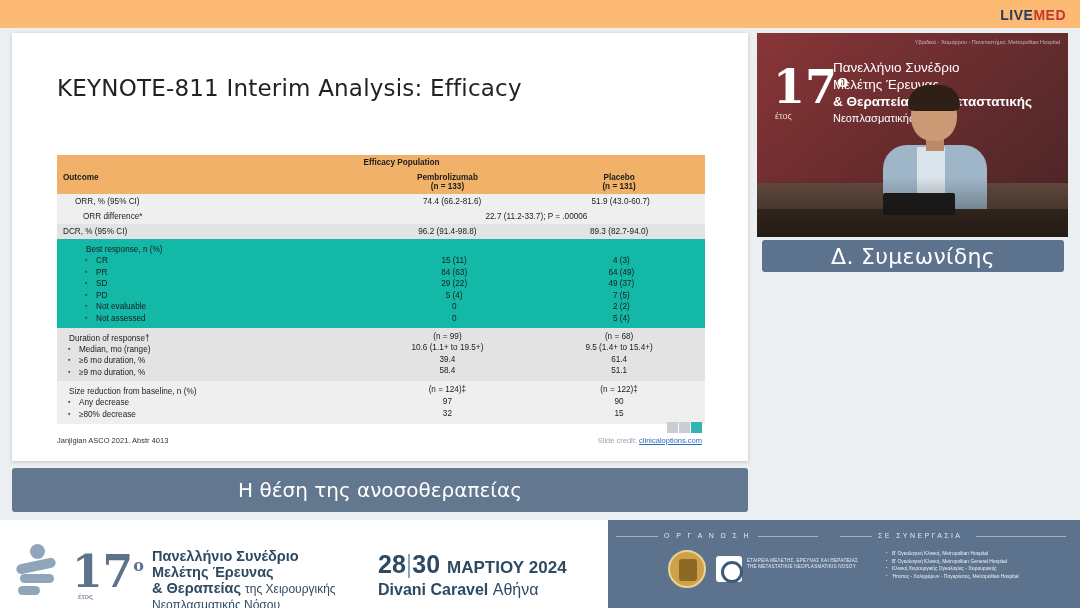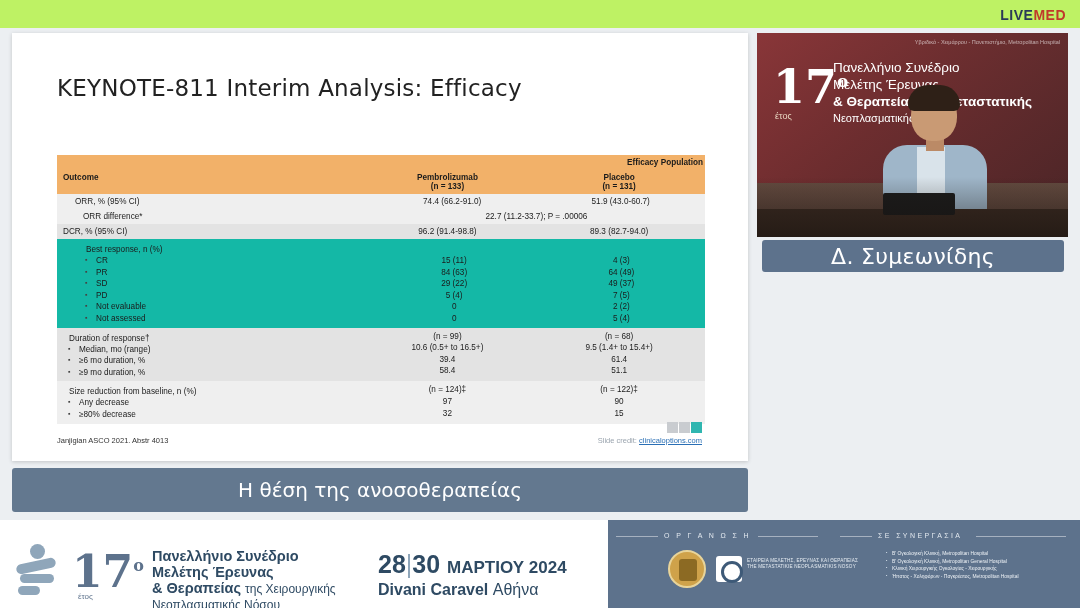--- a/index.html
+++ b/index.html
@@ -5,21 +5,21 @@
   * { box-sizing: border-box; margin: 0; padding: 0; }
   html, body {
     width: 1080px; height: 608px;
     background: #e8ecf0;
     font-family: "Liberation Sans", sans-serif;
     overflow: hidden;
   }
   .stage { position: relative; width: 1080px; height: 608px; background: #eceff2; }
 
   
-  .topbar { position: absolute; left:0; top:0; width:1080px; height:28px; background:#bef264; }
+  .topbar { position: absolute; left:0; top:0; width:1080px; height:28px; background:#fdba74; }
   .livemed { position:absolute; right:14px; top:7px; font-size:14px; font-weight:bold; letter-spacing:.5px; color:#2b3a57; }
   .livemed .red { color:#c0392b; }
 
   
   .slide {
     position:absolute; left:12px; top:33px; width:736px; height:428px;
     background:#ffffff; box-shadow:0 1px 4px rgba(0,0,0,.18);
   }
   .slide-title {
     position:absolute; left:45px; top:42px; font-size:23px; color:#222; letter-spacing:.2px;
@@ -27,21 +27,21 @@
   }
 
   
   .tbl { position:absolute; left:45px; top:122px; width:648px; font-size:8.2px; color:#1b1b1b; }
   .tbl .row { display:flex; }
   .c1 { width:47%; padding:3px 6px; }
   .c2 { width:26.5%; text-align:center; padding:3px 2px; }
   .c3 { width:26.5%; text-align:center; padding:3px 2px; }
   .hdr-top { background:#f2b169; font-weight:bold; }
   .hdr-top .c1 { }
-  .hdr-top .span { width:53%; text-align:right; padding:3px 2px; }
+  .hdr-top .span { width:53%; text-align:left; padding:3px 2px; }
   .hdr-2 { background:#f2b169; font-weight:bold; }
   .band-a { background:#efefef;padding-left:12px; }
   .band-b { background:#e3e3e3; }
   .band-c { background:#14b8a6;padding-left:17px; }
   .band-d { background:#e3e3e3; }
   .band-e { background:#efefef; }
   .sub { padding-left:14px; }
   .bullets { list-style:none; }
   .bullets li { position:relative; padding-left:16px; line-height:11.6px; }
   .bullets li:before {
@@ -176,21 +176,21 @@
           <div>(n = 133)</div>
         </div>
         <div class="c3">
           <div>Placebo</div>
           <div>(n = 131)</div>
         </div>
       </div>
 
       <div class="row band-a">
         <div class="c1">ORR, % (95% CI)</div>
-        <div class="c2">74.4 (66.2-91.0)</div>
+        <div class="c2">74.4 (66.2-81.6)</div>
         <div class="c3">51.9 (43.0-60.7)</div>
       </div>
 
       <div class="row band-a">
         <div class="c1 sub">ORR difference*</div>
         <div class="span" style="width:53%;text-align:center;padding:3px 2px;">22.7 (11.2-33.7); P = .00006</div>
       </div>
 
       <div class="row band-b">
         <div class="c1">DCR, % (95% CI)</div>
@@ -234,21 +234,21 @@
         <div class="c1">
           <div class="grpname">Duration of response†</div>
           <ul class="bullets">
             <li>Median, mo (range)</li>
             <li>≥6 mo duration, %</li>
             <li>≥9 mo duration, %</li>
           </ul>
         </div>
         <div class="c2 lines">
           <div>(n = 99)</div>
-          <div>10.6 (0.5+ to 16.5+)</div>
+          <div>10.6 (1.1+ to 19.5+)</div>
           <div>39.4</div>
           <div>58.4</div>
         </div>
         <div class="c3 lines">
           <div>(n = 68)</div>
           <div>9.5 (1.4+ to 15.4+)</div>
           <div>61.4</div>
           <div>51.1</div>
         </div>
       </div>

